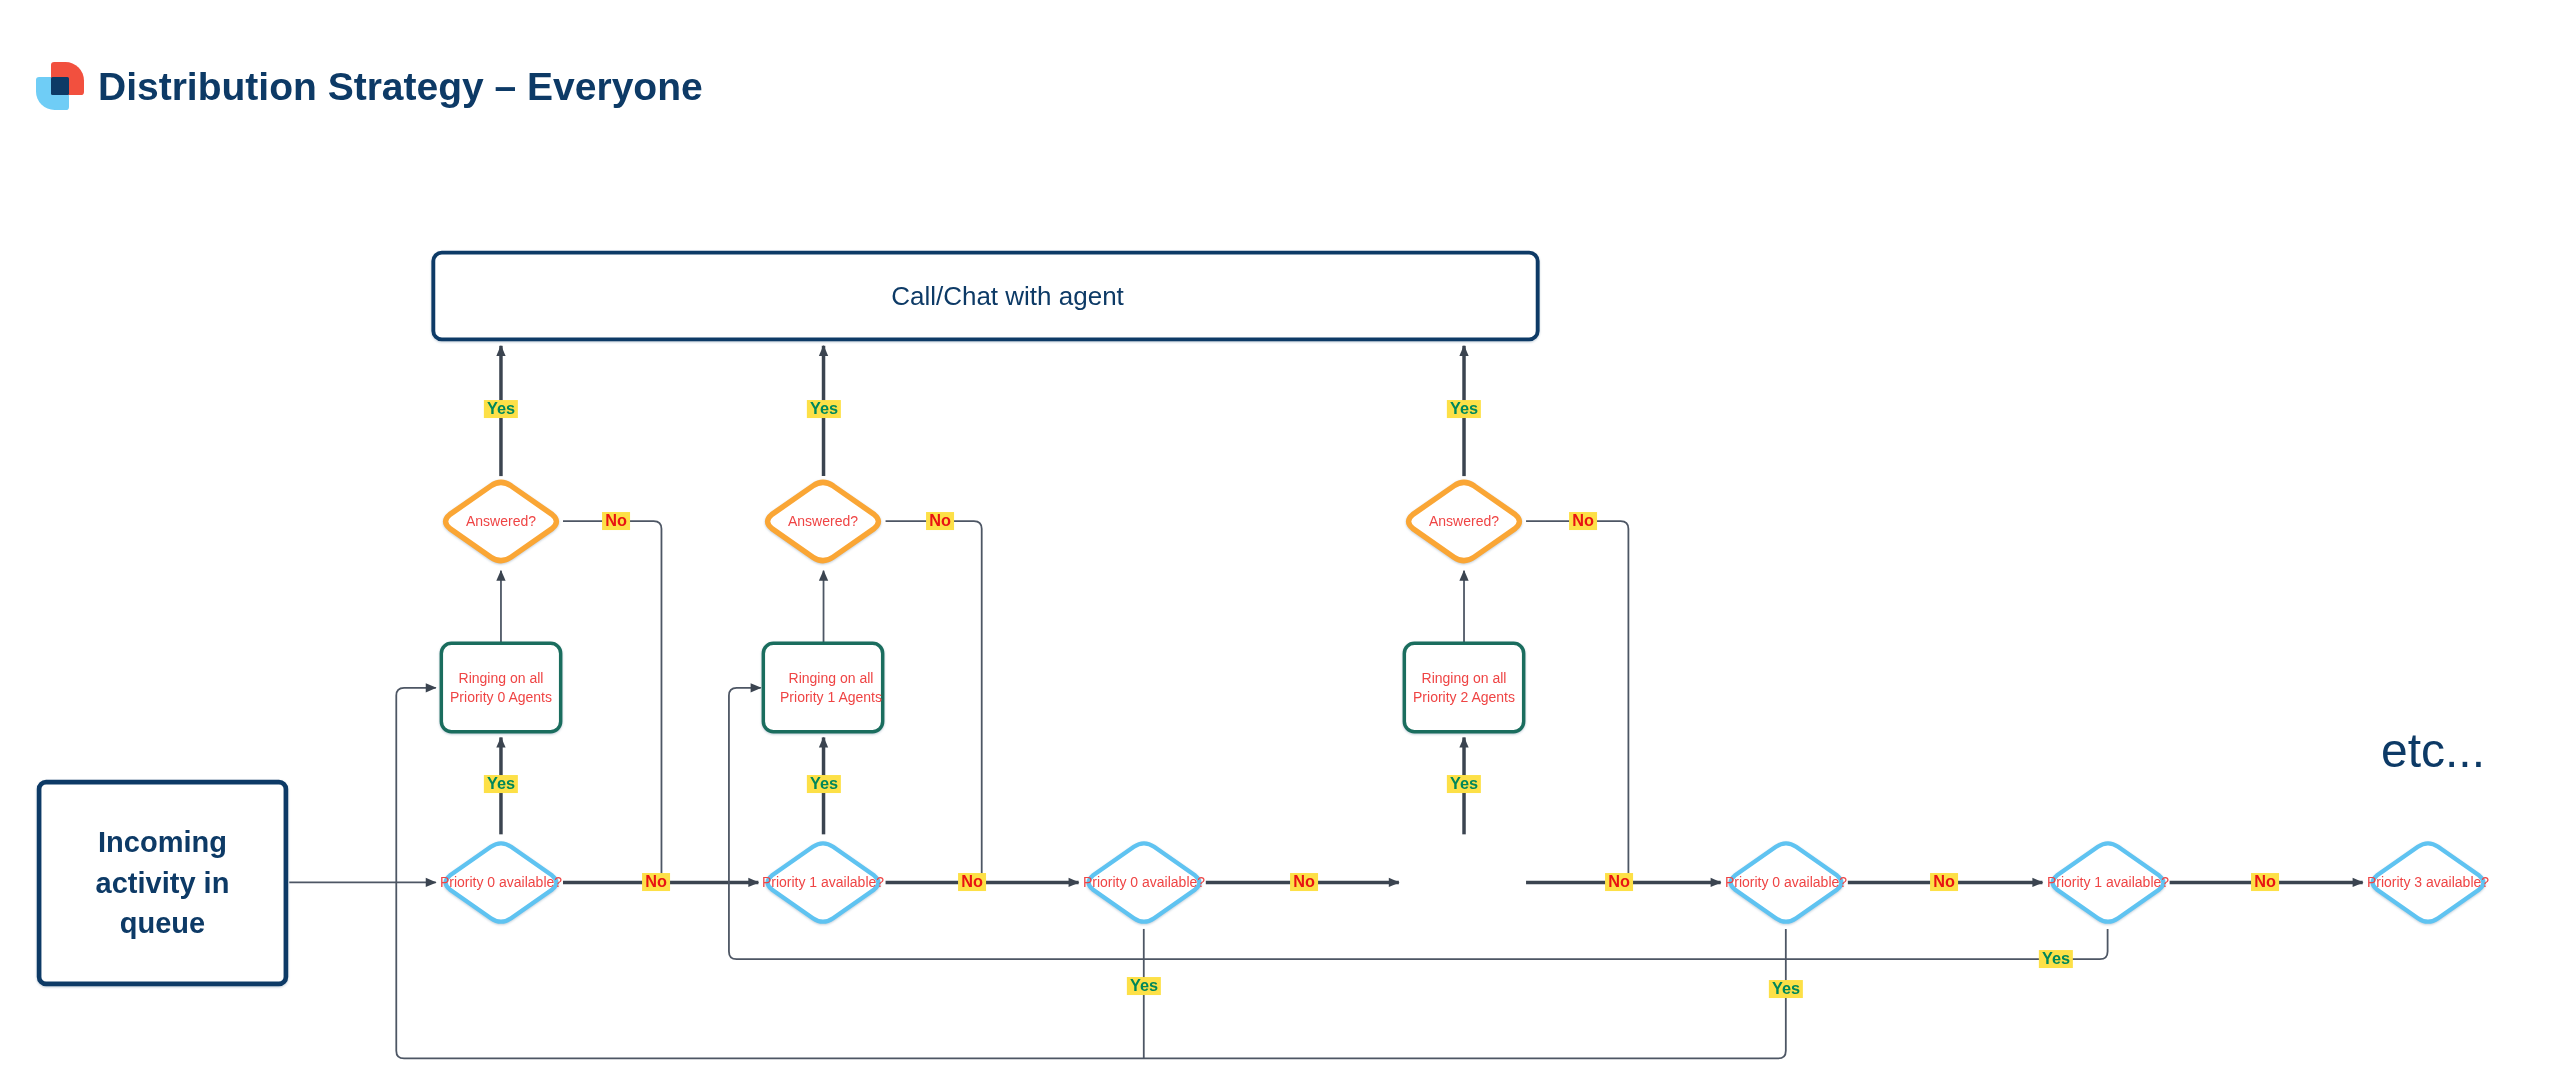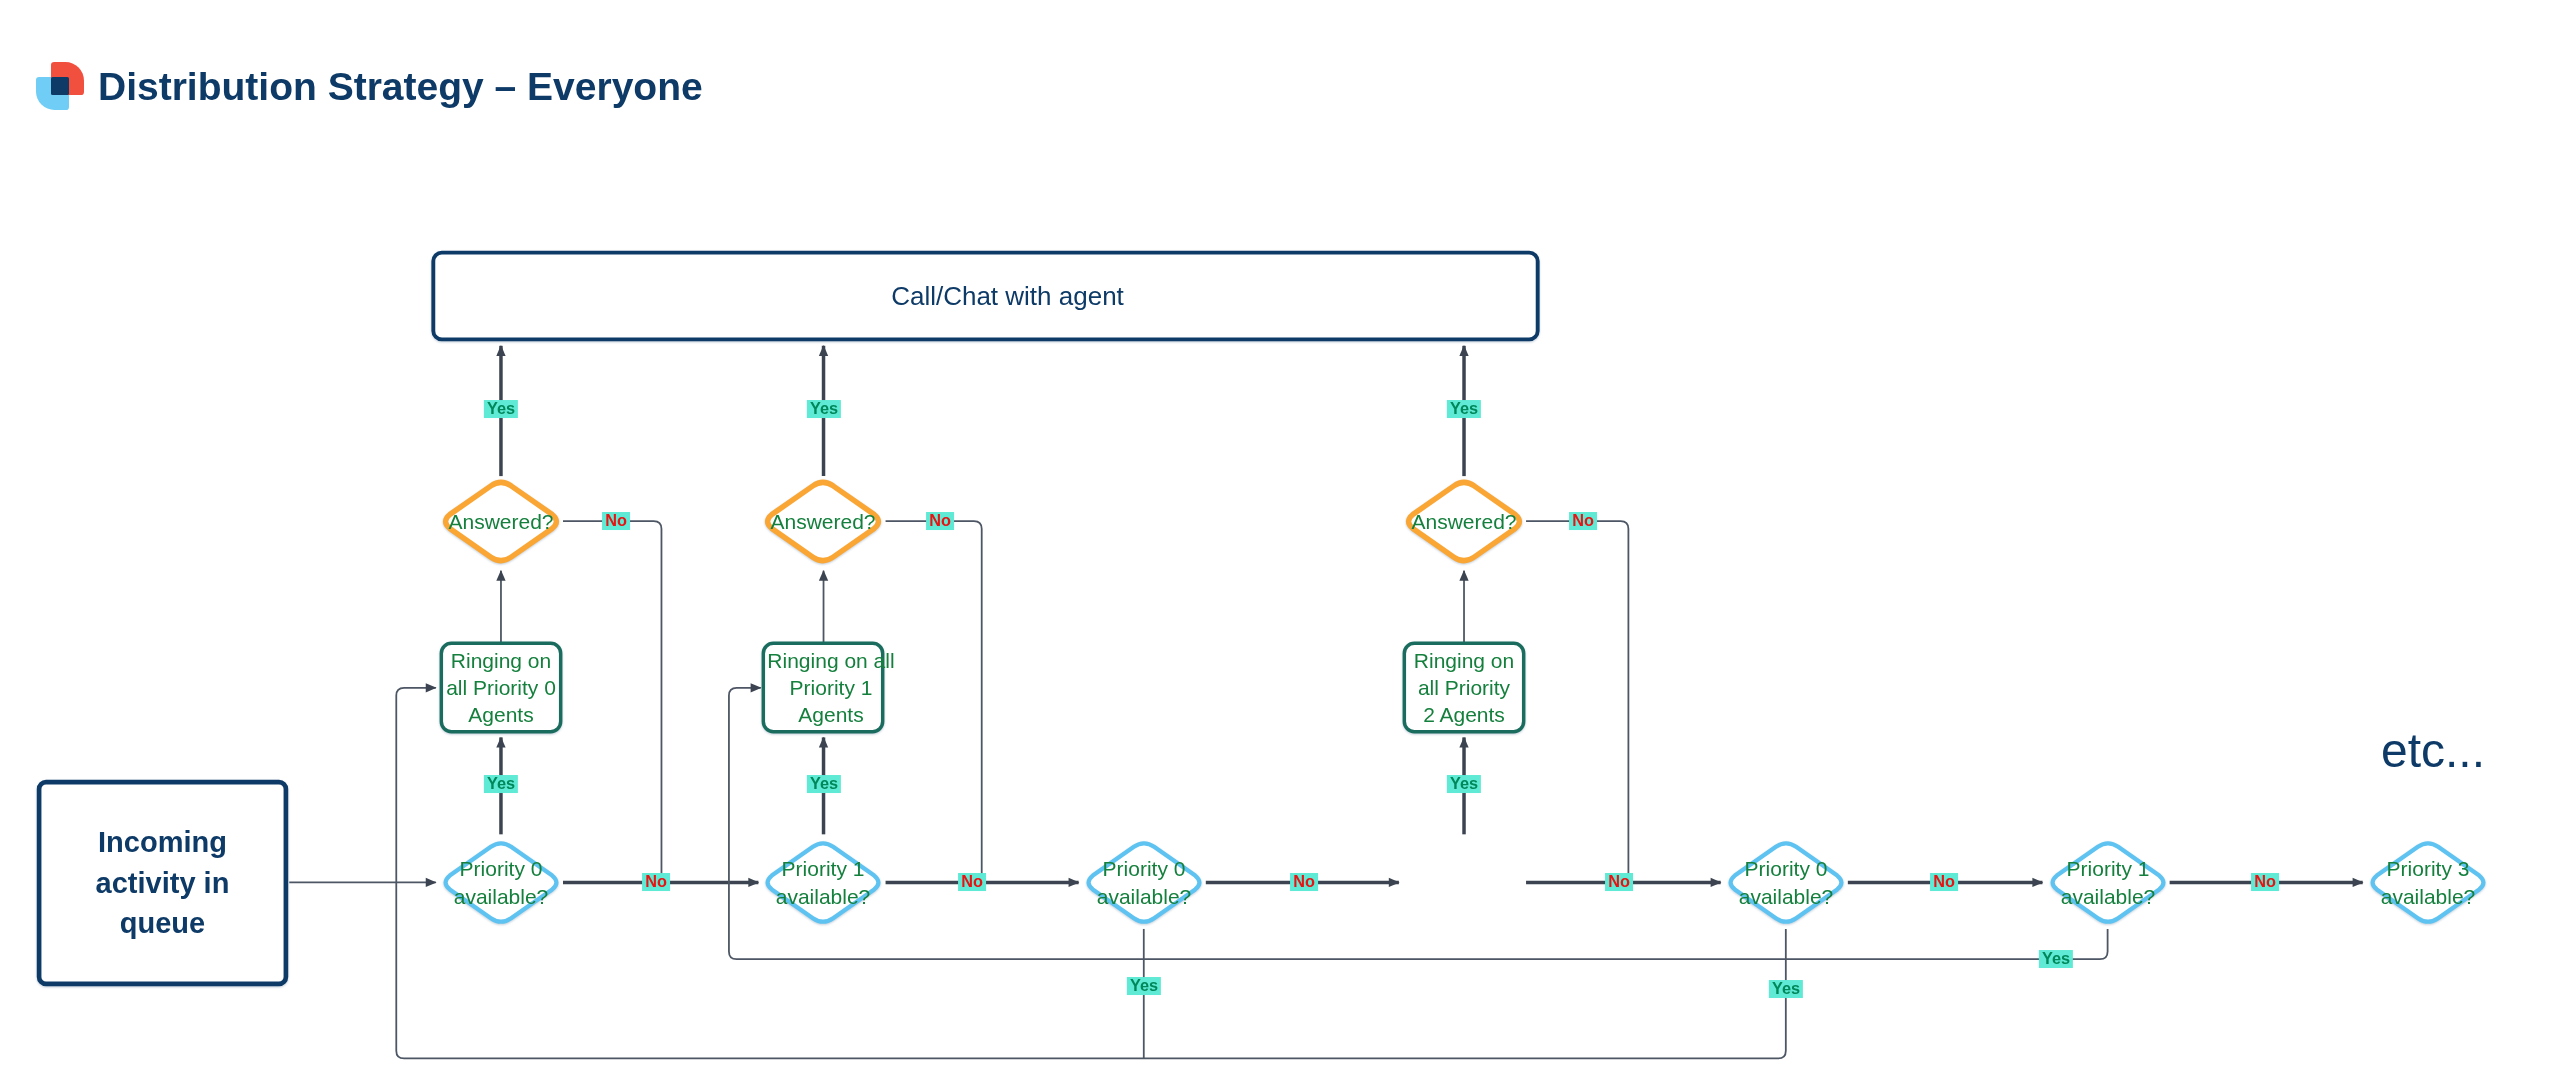--- a/index.html
+++ b/index.html
@@ -2,23 +2,23 @@
 <html style="font-size:12.4px"><head>
 <meta charset="utf-8">
 <style>
   html,body{margin:0;padding:0;background:#ffffff;}
   body{width:2576px;height:1091px;font-family:"Liberation Sans",sans-serif;position:relative;overflow:hidden;}
   #canvas{position:absolute;inset:0;}
   #wires{position:absolute;left:0;top:0;z-index:1;}
   .node{position:absolute;z-index:2;}
   .node svg{display:block;filter:drop-shadow(0 1.6px 0.8px rgba(13,58,102,0.25));}
   .node .txt{position:absolute;inset:0;display:flex;align-items:center;justify-content:center;text-align:center;}
-  .shape-text{color:#15803d;font-size:21px;line-height:1.3;}
+  .shape-text{color:#ef4444;font-size:14px;line-height:1.3;}
   .navy-text{color:#0d3a66;font-weight:bold;}
-  .lbl{position:absolute;z-index:3;transform:translate(-50%,-50%);font-weight:bold;font-size:16.3px;background:#5eead4;padding:0 3.1px;line-height:1.1;}
+  .lbl{position:absolute;z-index:3;transform:translate(-50%,-50%);font-weight:bold;font-size:16.3px;background:#fde047;padding:0 3.1px;line-height:1.1;}
   .lbl-yes{color:#00875a;}
   .lbl-no{color:#e81313;}
   #page-title{position:absolute;left:98px;top:65px;font-size:39px;font-weight:bold;color:#0d3a66;z-index:3;}
   #logo{position:absolute;left:36px;top:62px;width:48px;height:48px;z-index:3;}
   #logo .lg-red{position:absolute;left:14.7px;top:0;width:33px;height:33px;background:#f2503e;border-radius:3.1px 18.6px 3.1px 3.1px;}
   #logo .lg-blue{position:absolute;left:0;top:14.7px;width:33px;height:33px;background:#6fcdf6;border-radius:3.1px 3.1px 3.1px 18.6px;}
   #logo .lg-navy{position:absolute;left:14.7px;top:14.7px;width:18.6px;height:18.6px;background:#0d3a66;border-radius:1.6px;}
   #etc-text{position:absolute;left:2381px;top:723px;font-size:48px;color:#0d3a66;z-index:3;}
   .callchat-text{font-size:26px;font-weight:400;padding-left:44px;}
   .incoming-text{font-size:29px;line-height:1.4;}

